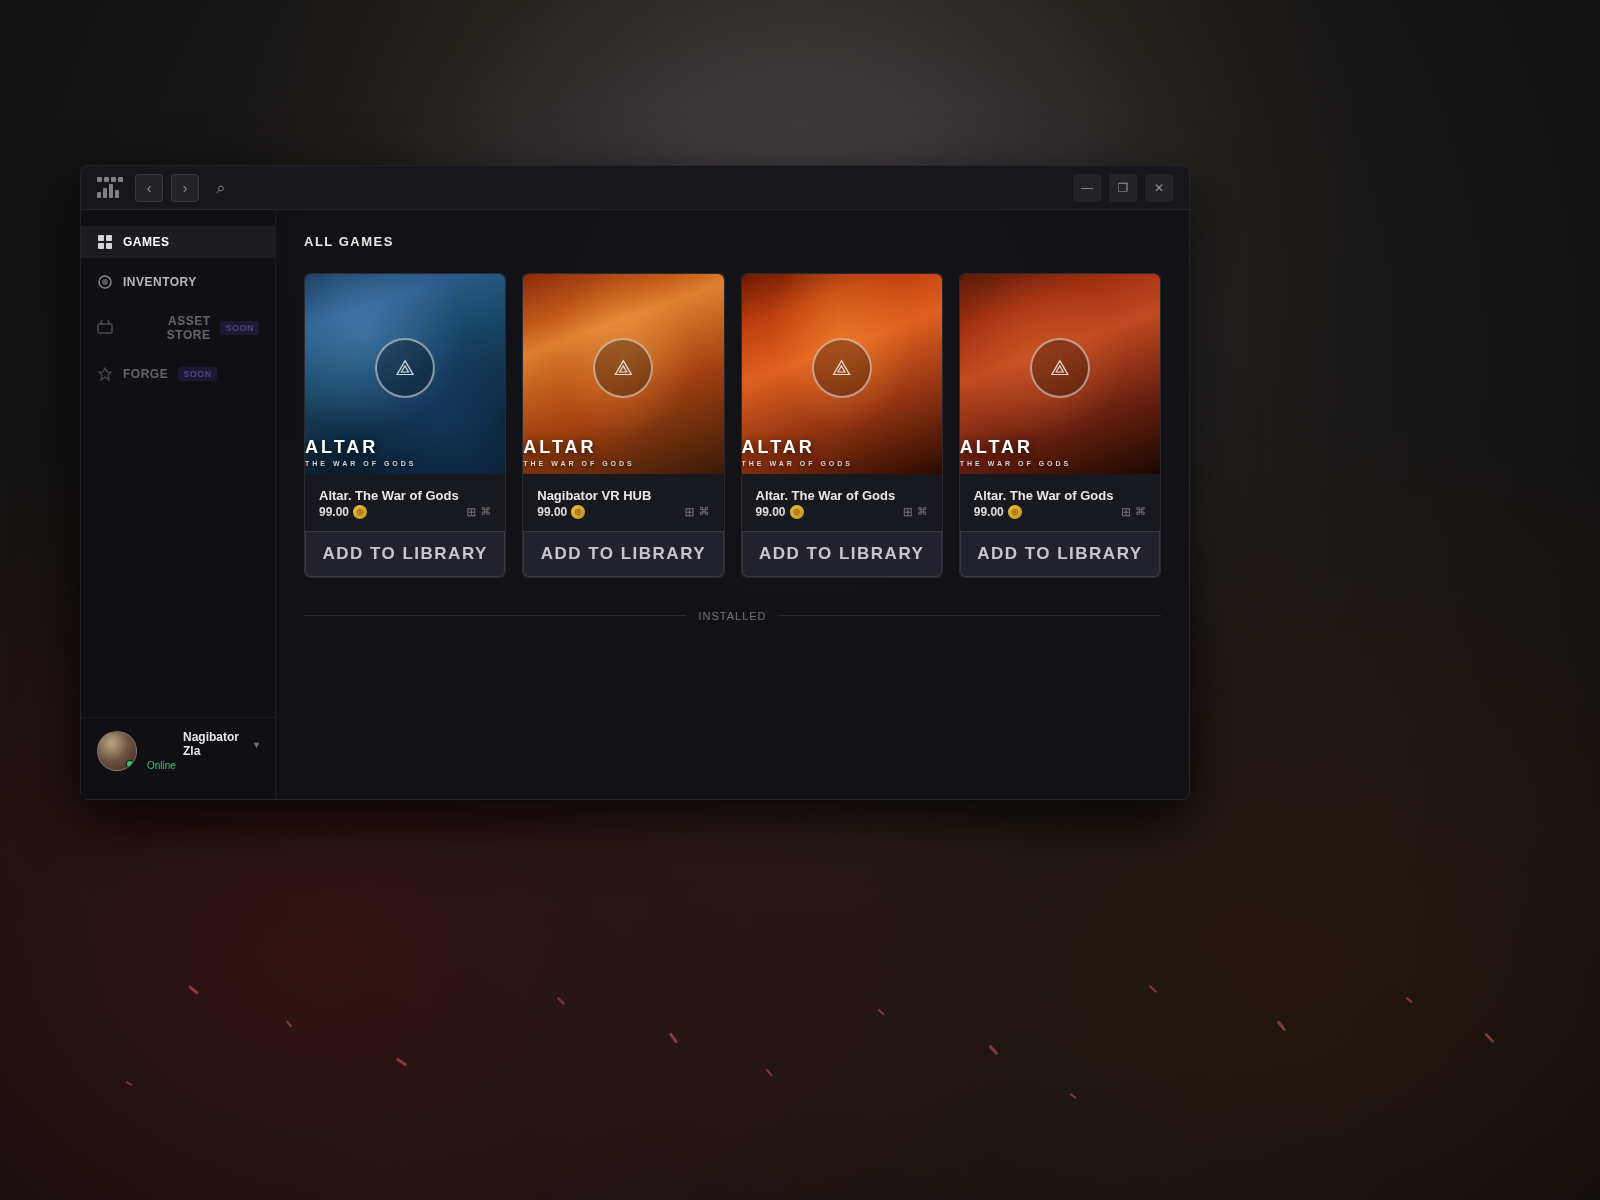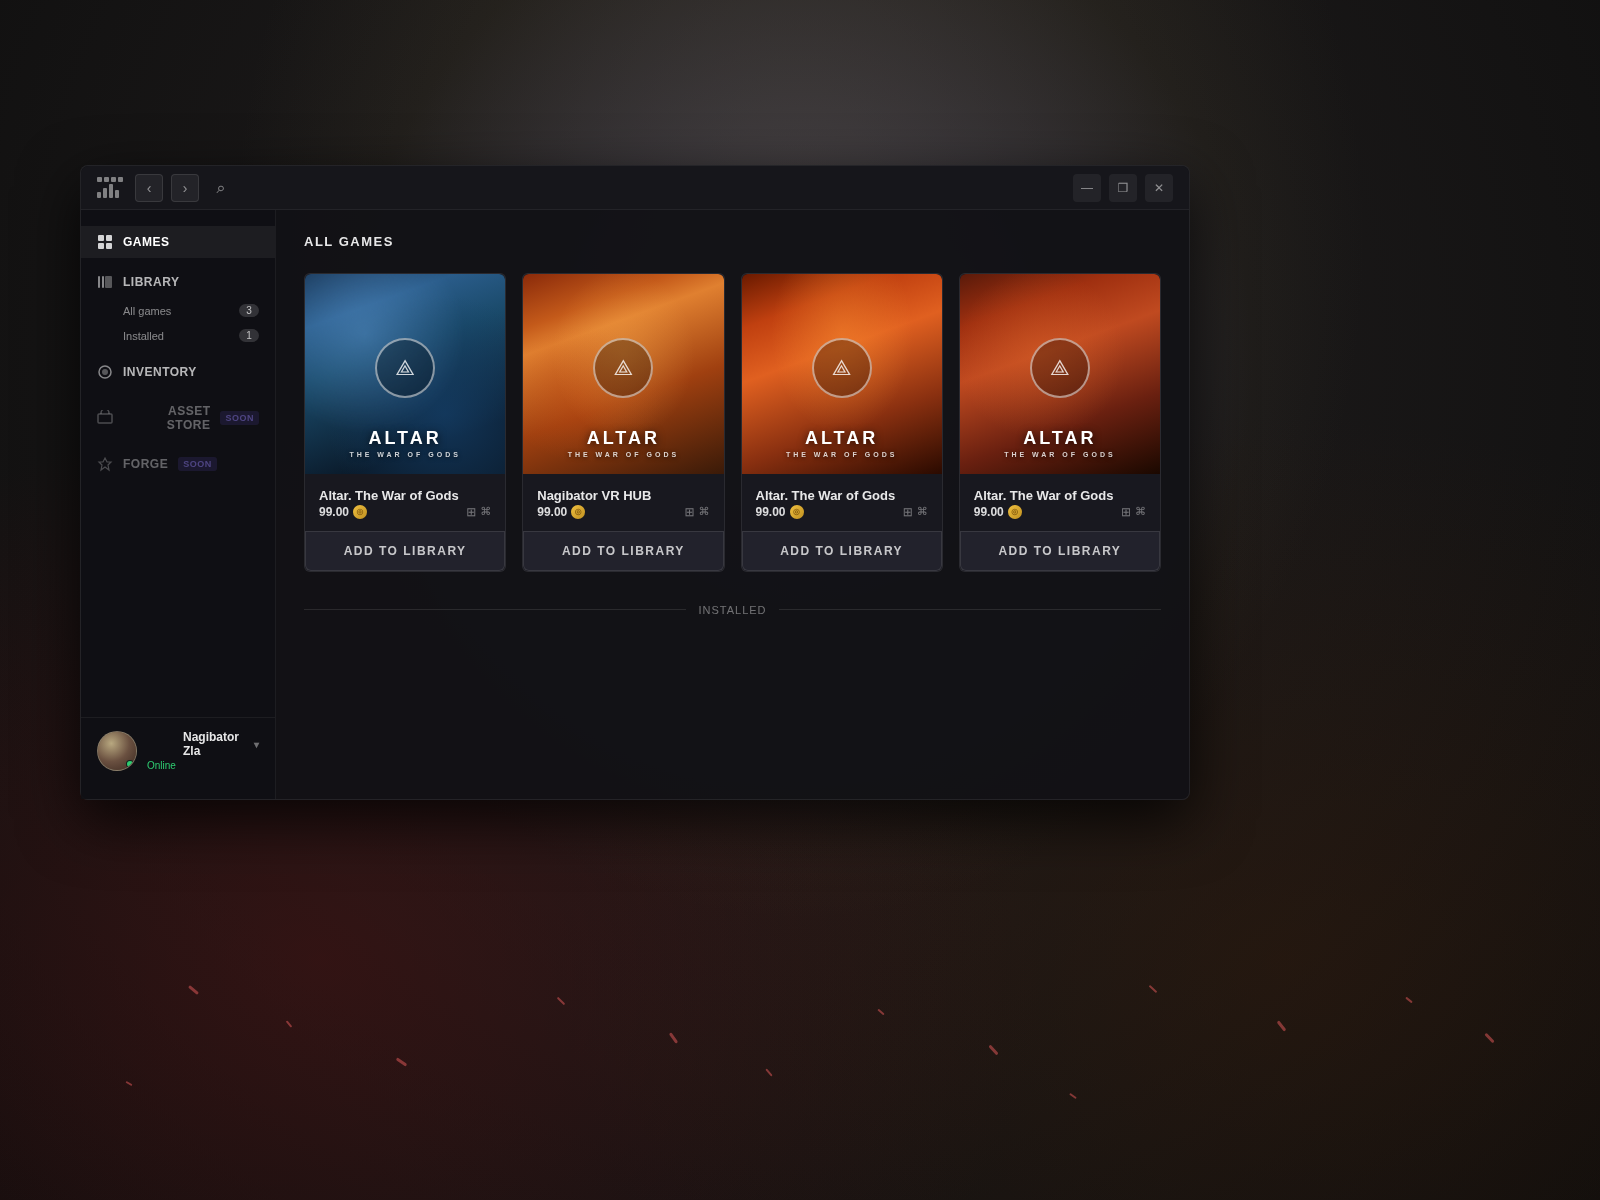--- a/index.html
+++ b/index.html
@@ -362,24 +362,24 @@
     }
     .cover-altar4::before {
       content: '';
       position: absolute;
       inset: 0;
       background: radial-gradient(ellipse at 40% 40%, rgba(220,100,40,0.4) 0%, transparent 50%);
     }
 
     .game-cover-label {
       position: absolute;
-      bottom: 16px;
+      bottom: 7px;
       left: 0;
       right: 0;
-      text-align: center;
+      text-align: left;
       z-index: 2;
     }
     .game-title-cover {
       font-size: 18px;
       font-weight: 900;
       color: #fff;
       letter-spacing: 3px;
       text-transform: uppercase;
       text-shadow: 0 2px 8px rgba(0,0,0,0.8);
       line-height: 1.1;
@@ -460,21 +460,21 @@
       color: rgba(255,255,255,0.4);
       font-size: 12px;
     }
 
     .add-to-library-btn {
       width: 100%;
       background: rgba(35,35,45,0.9);
       border: 1px solid rgba(255,255,255,0.1);
       border-radius: 0 0 6px 6px;
       color: rgba(255,255,255,0.75);
-      font-size: 12px;
+      font-size: 17px;
       font-weight: 700;
       letter-spacing: 1.5px;
       text-transform: uppercase;
       padding: 12px;
       cursor: pointer;
       transition: background 0.15s, color 0.15s;
       margin-top: 0;
     }
 
     
@@ -580,40 +580,20 @@
               <rect x="1" y="1" width="6" height="6" rx="1" fill="currentColor" opacity="0.9"></rect>
               <rect x="9" y="1" width="6" height="6" rx="1" fill="currentColor" opacity="0.9"></rect>
               <rect x="1" y="9" width="6" height="6" rx="1" fill="currentColor" opacity="0.9"></rect>
               <rect x="9" y="9" width="6" height="6" rx="1" fill="currentColor" opacity="0.9"></rect>
             </svg>
           </span>
           <span>GAMES</span>
         </div>
       </div>
 
-      <div class="sidebar-section">
-        <div class="sidebar-item">
-          <span class="sidebar-icon">
-            <svg width="16" height="16" viewBox="0 0 16 16" fill="none">
-              <rect x="1" y="2" width="2" height="12" rx="1" fill="currentColor"></rect>
-              <rect x="5" y="2" width="2" height="12" rx="1" fill="currentColor"></rect>
-              <rect x="8" y="2" width="7" height="12" rx="1" fill="currentColor" opacity="0.6"></rect>
-            </svg>
-          </span>
-          <span>LIBRARY</span>
-        </div>
-        <div class="sidebar-sub-item">
-          <span>All games</span>
-          <span class="badge">3</span>
-        </div>
-        <div class="sidebar-sub-item">
-          <span>Installed</span>
-          <span class="badge">1</span>
-        </div>
-      </div>
 
       <div class="sidebar-section">
         <div class="sidebar-item">
           <span class="sidebar-icon">
             <svg width="16" height="16" viewBox="0 0 16 16" fill="none">
               <circle cx="8" cy="8" r="6" stroke="currentColor" stroke-width="1.5" fill="none"></circle>
               <circle cx="8" cy="8" r="3" fill="currentColor" opacity="0.6"></circle>
             </svg>
           </span>
           <span>INVENTORY</span>

